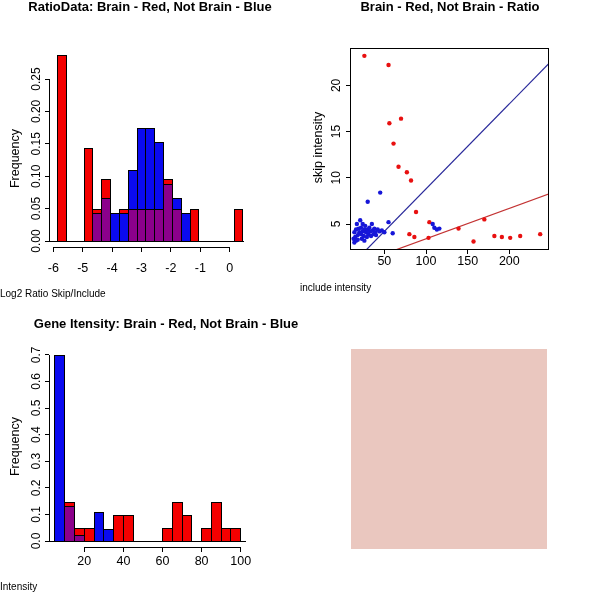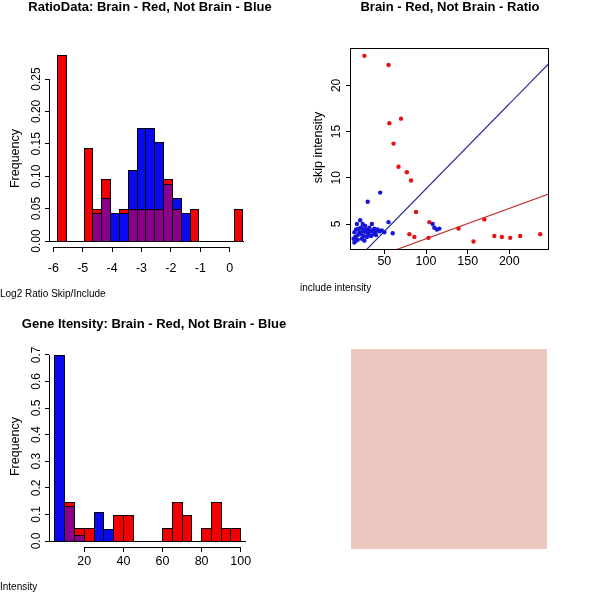--- a/index.html
+++ b/index.html
@@ -5,21 +5,21 @@
   html,body{margin:0;padding:0;background:#fff;}
   #stage{position:relative;width:600px;height:600px;background:#ffffff;
          font-family:"Liberation Sans",sans-serif;color:#000;overflow:hidden;}
   #plot-svg{position:absolute;left:0;top:0;}
   .ttl{position:absolute;font-weight:bold;font-size:13px;line-height:14px;text-align:center;white-space:nowrap;}
   .axlbl{position:absolute;font-size:10px;line-height:13px;text-align:left;white-space:nowrap;}
   .vlbl{position:absolute;width:140px;font-size:12.5px;line-height:13px;text-align:center;
         transform:rotate(-90deg);transform-origin:center;white-space:nowrap;}
   #t1{left:0;top:18;width:300px;}
   #t2{left:300;top:18;width:300px;left:300px;}
-  #t3{left:4px;top:317px;width:300px;}
+  #t3{left:16px;top:317px;width:300px;}
   #xl1{left:0;top:287px;width:300px;}
   #xl2{left:300px;top:281px;width:300px;}
   #xl3{left:0;top:580px;width:300px;}
   #yl1{left:-55px;top:152px;}
   #yl2{left:248px;top:141px;}
   #yl3{left:-55px;top:440px;}
   #info{position:absolute;left:351px;top:349px;width:196px;height:200px;}
 </style>
 </head>
 <body>

